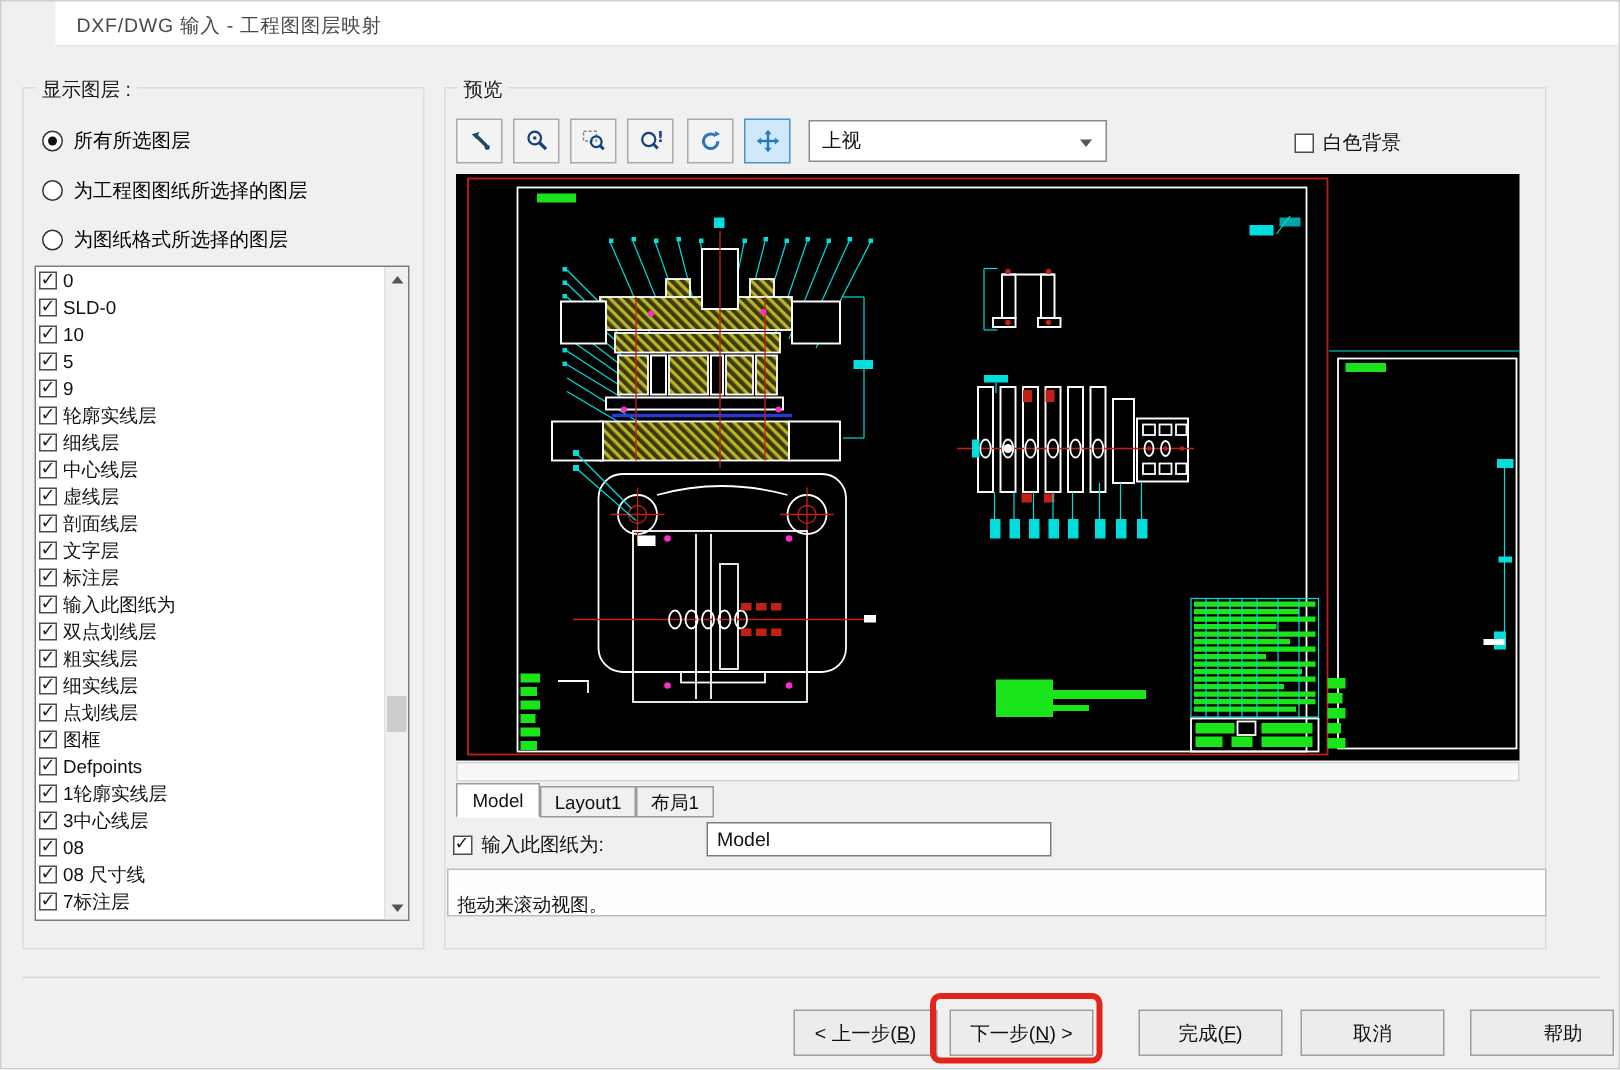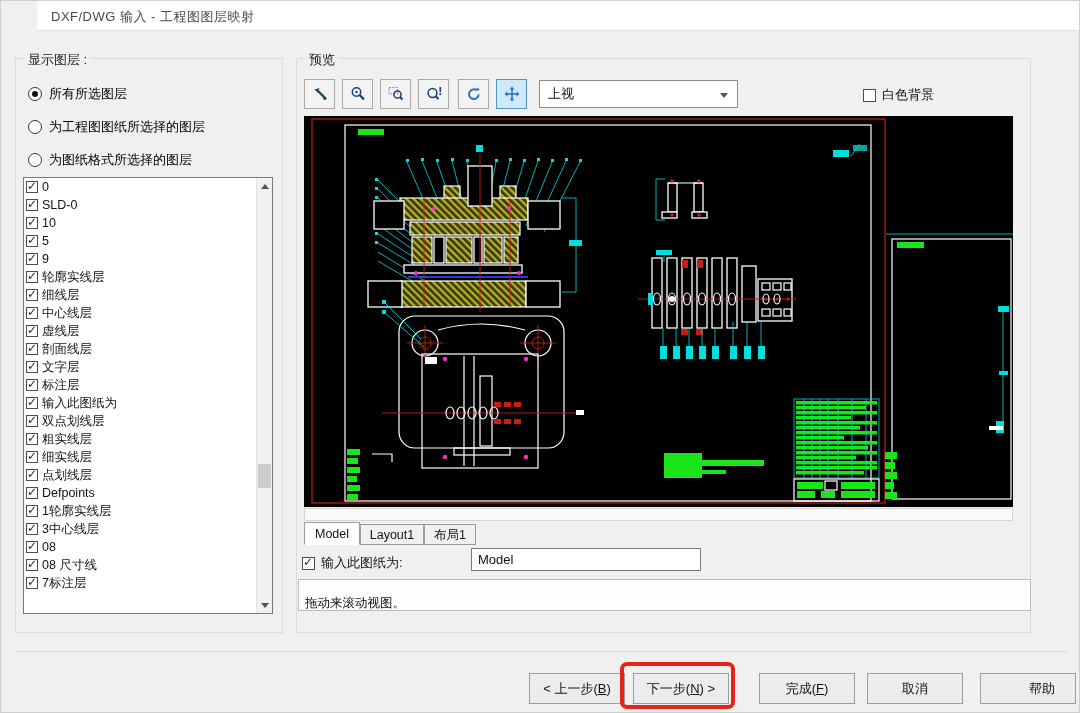--- a/index.html
+++ b/index.html
@@ -178,20 +178,24 @@
         <div class="layer-row">
           <span class="cbx checked"></span>
           <span class="layer-label">细实线层</span>
         </div>
 
         <div class="layer-row">
           <span class="cbx checked"></span>
           <span class="layer-label">点划线层</span>
         </div>
 
+        <div class="layer-row">
+          <span class="cbx checked"></span>
+          <span class="layer-label">图框</span>
+        </div>
 
         <div class="layer-row">
           <span class="cbx checked"></span>
           <span class="layer-label">Defpoints</span>
         </div>
 
         <div class="layer-row">
           <span class="cbx checked"></span>
           <span class="layer-label">1轮廓实线层</span>
         </div>

